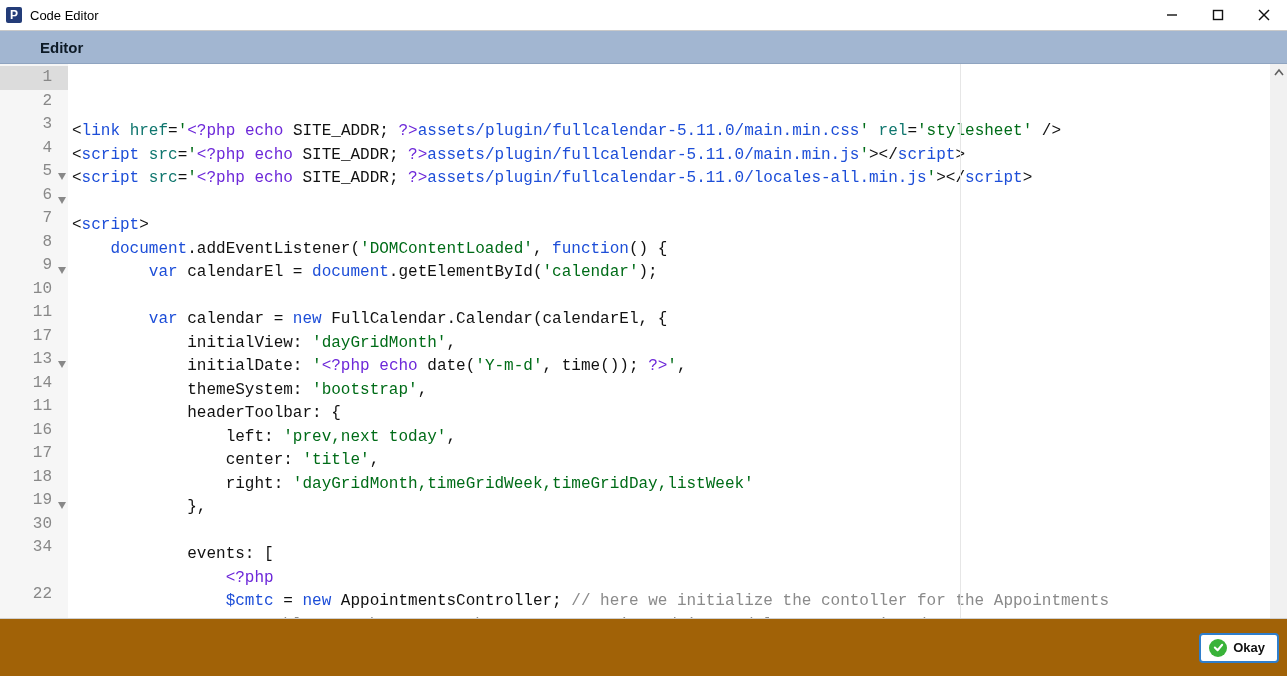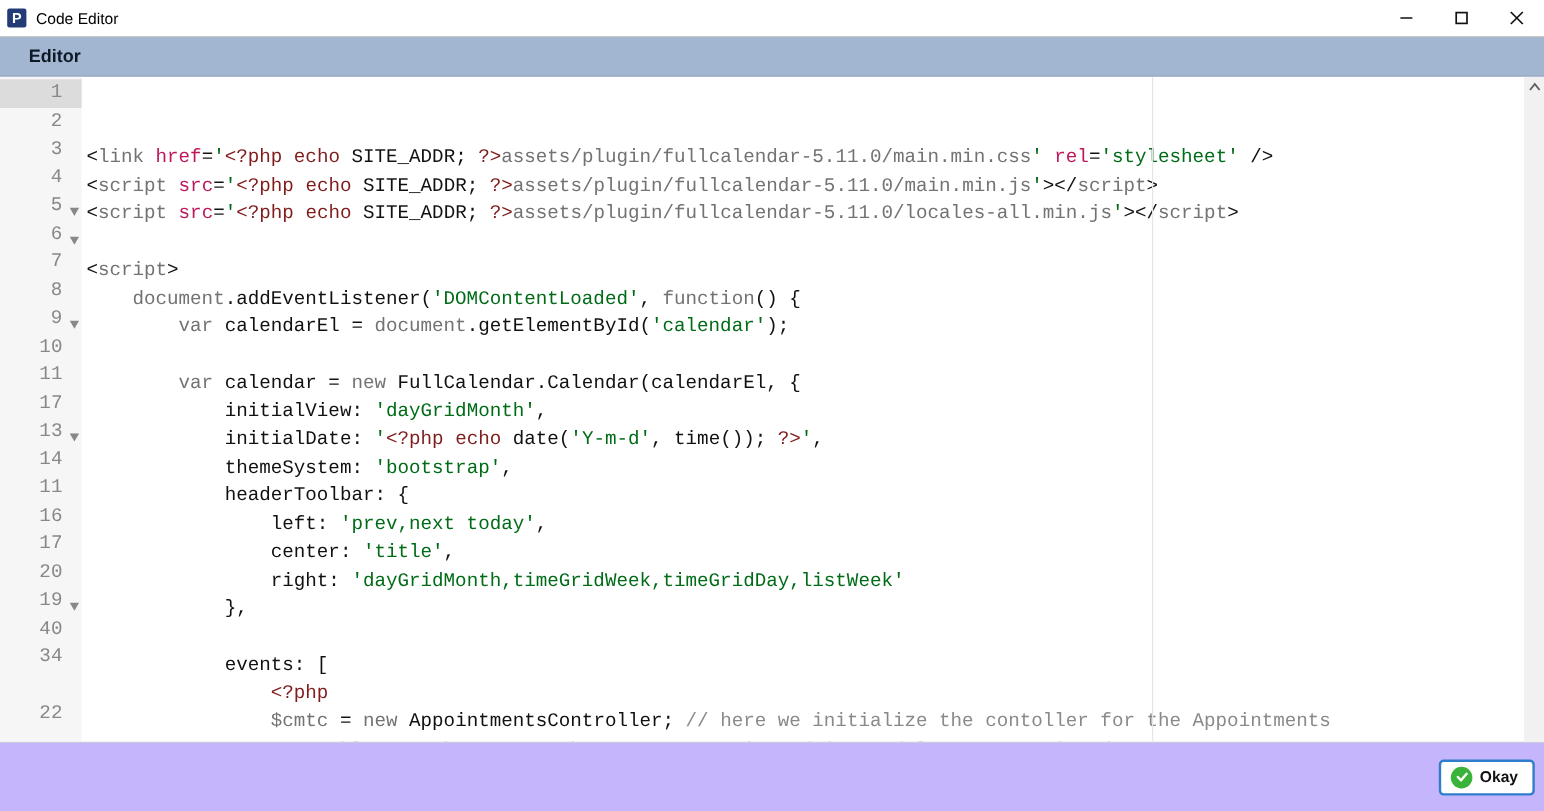--- a/index.html
+++ b/index.html
@@ -44,21 +44,21 @@
     align-items: center;
     justify-content: center;
     color: #111;
   }
   .titlebar .win-ctrl svg { width: 12px; height: 12px; }
   .header {
     height: 34px;
     background: #a2b6d1;
     display: flex;
     align-items: center;
-    padding: 0 24px;
+    padding: 0 40px;
     font-weight: 700;
     font-size: 15px;
     color: #0d1a26;
     border-top: 1px solid #c9c9c9;
     border-bottom: 1px solid #8fa4c0;
   }
   .editor-area {
     flex: 1;
     display: flex;
     background: #fff;
@@ -106,40 +106,40 @@
     left: 892px;
     width: 1px;
     background: #e6e6e6;
   }
   .code .line {
     height: 23.5px;
     line-height: 23.5px;
     padding-left: 4px;
   }
   .tk-c  { color: #006c18; }   
-  .tk-b  { color: #737373; }   
-  .tk-r  { color: #be185d; }   
-  .tk-p  { color: #7f1d1d; }   
+  .tk-b  { color: #1d4ed8; }   
+  .tk-r  { color: #0f766e; }   
+  .tk-p  { color: #6d28d9; }   
   .tk-d  { color: #111; }    
   .tk-cm { color: #8a8a8a; }    
   .scrollbar {
     width: 17px;
     background: #f1f1f1;
     position: relative;
   }
   .scrollbar .arrow {
     height: 17px;
     display: flex;
     align-items: center;
     justify-content: center;
     color: #606060;
   }
   .footer {
     height: 58px;
-    background: #c4b5fd;
+    background: #a16207;
     border-top: 1px solid #d0d0d0;
     display: flex;
     align-items: center;
     justify-content: flex-end;
     padding: 0 8px;
   }
   .okay-btn {
     height: 30px;
     padding: 0 12px 0 8px;
     background: #fff;
@@ -212,25 +212,25 @@
       <div class="ln">10</div>
       <div class="ln">11</div>
       <div class="ln">17</div>
       <div class="ln">13<span class="fold"><svg viewBox="0 0 8 8" width="8" height="8">
             <path d="M0 0 L8 0 L4 7 Z" fill="#888"></path>
           </svg></span></div>
       <div class="ln">14</div>
       <div class="ln">11</div>
       <div class="ln">16</div>
       <div class="ln">17</div>
-      <div class="ln">20</div>
+      <div class="ln">18</div>
       <div class="ln">19<span class="fold"><svg viewBox="0 0 8 8" width="8" height="8">
             <path d="M0 0 L8 0 L4 7 Z" fill="#888"></path>
           </svg></span></div>
-      <div class="ln">40</div>
+      <div class="ln">30</div>
       <div class="ln">34</div>
       <div class="ln"></div>
       <div class="ln">22</div>
     </div>
   <div class="code" id="code">
     <div class="margin-guide"></div>
   <div class="line"><span class="tk-d">&lt;</span><span class="tk-b">link</span><span class="tk-d"> </span><span class="tk-r">href</span><span class="tk-d">=</span><span class="tk-c">'</span><span class="tk-p">&lt;?php</span><span class="tk-d"> </span><span class="tk-p">echo</span><span class="tk-d"> SITE_ADDR; </span><span class="tk-p">?&gt;</span><span class="tk-b">assets/plugin/fullcalendar-5.11.0/main.min.css</span><span class="tk-c">'</span><span class="tk-d"> </span><span class="tk-r">rel</span><span class="tk-d">=</span><span class="tk-c">'stylesheet'</span><span class="tk-d"> /&gt;</span></div><div class="line"><span class="tk-d">&lt;</span><span class="tk-b">script</span><span class="tk-d"> </span><span class="tk-r">src</span><span class="tk-d">=</span><span class="tk-c">'</span><span class="tk-p">&lt;?php</span><span class="tk-d"> </span><span class="tk-p">echo</span><span class="tk-d"> SITE_ADDR; </span><span class="tk-p">?&gt;</span><span class="tk-b">assets/plugin/fullcalendar-5.11.0/main.min.js</span><span class="tk-c">'</span><span class="tk-d">&gt;</span><span class="tk-d">&lt;/</span><span class="tk-b">script</span><span class="tk-d">&gt;</span></div><div class="line"><span class="tk-d">&lt;</span><span class="tk-b">script</span><span class="tk-d"> </span><span class="tk-r">src</span><span class="tk-d">=</span><span class="tk-c">'</span><span class="tk-p">&lt;?php</span><span class="tk-d"> </span><span class="tk-p">echo</span><span class="tk-d"> SITE_ADDR; </span><span class="tk-p">?&gt;</span><span class="tk-b">assets/plugin/fullcalendar-5.11.0/locales-all.min.js</span><span class="tk-c">'</span><span class="tk-d">&gt;</span><span class="tk-d">&lt;/</span><span class="tk-b">script</span><span class="tk-d">&gt;</span></div><div class="line"><span class="tk-d"></span></div><div class="line"><span class="tk-d">&lt;</span><span class="tk-b">script</span><span class="tk-d">&gt;</span></div><div class="line"><span class="tk-d">    </span><span class="tk-b">document</span><span class="tk-d">.addEventListener(</span><span class="tk-c">'DOMContentLoaded'</span><span class="tk-d">, </span><span class="tk-b">function</span><span class="tk-d">() {</span></div><div class="line"><span class="tk-d">        </span><span class="tk-b">var</span><span class="tk-d"> calendarEl = </span><span class="tk-b">document</span><span class="tk-d">.getElementById(</span><span class="tk-c">'calendar'</span><span class="tk-d">);</span></div><div class="line"><span class="tk-d"></span></div><div class="line"><span class="tk-d">        </span><span class="tk-b">var</span><span class="tk-d"> calendar = </span><span class="tk-b">new</span><span class="tk-d"> FullCalendar.Calendar(calendarEl, {</span></div><div class="line"><span class="tk-d">            initialView: </span><span class="tk-c">'dayGridMonth'</span><span class="tk-d">,</span></div><div class="line"><span class="tk-d">            initialDate: </span><span class="tk-c">'</span><span class="tk-p">&lt;?php</span><span class="tk-d"> </span><span class="tk-p">echo</span><span class="tk-d"> date(</span><span class="tk-c">'Y-m-d'</span><span class="tk-d">, time()); </span><span class="tk-p">?&gt;</span><span class="tk-c">'</span><span class="tk-d">,</span></div><div class="line"><span class="tk-d">            themeSystem: </span><span class="tk-c">'bootstrap'</span><span class="tk-d">,</span></div><div class="line"><span class="tk-d">            headerToolbar: {</span></div><div class="line"><span class="tk-d">                left: </span><span class="tk-c">'prev,next today'</span><span class="tk-d">,</span></div><div class="line"><span class="tk-d">                center: </span><span class="tk-c">'title'</span><span class="tk-d">,</span></div><div class="line"><span class="tk-d">                right: </span><span class="tk-c">'dayGridMonth,timeGridWeek,timeGridDay,listWeek'</span></div><div class="line"><span class="tk-d">            },</span></div><div class="line"><span class="tk-d"></span></div><div class="line"><span class="tk-d">            events: [</span></div><div class="line"><span class="tk-d">                </span><span class="tk-p">&lt;?php</span></div><div class="line"><span class="tk-d">                </span><span class="tk-b">$cmtc</span><span class="tk-d"> = </span><span class="tk-b">new</span><span class="tk-d"> AppointmentsController; </span><span class="tk-cm">// here we initialize the contoller for the Appointments</span></div><div class="line"><span class="tk-d">                    </span><span class="tk-cm">table, so that we can have access to it and its model to access its data.</span></div></div>
   <div class="scrollbar">
     <div class="arrow">
       <svg viewBox="0 0 10 10" width="10" height="10">

